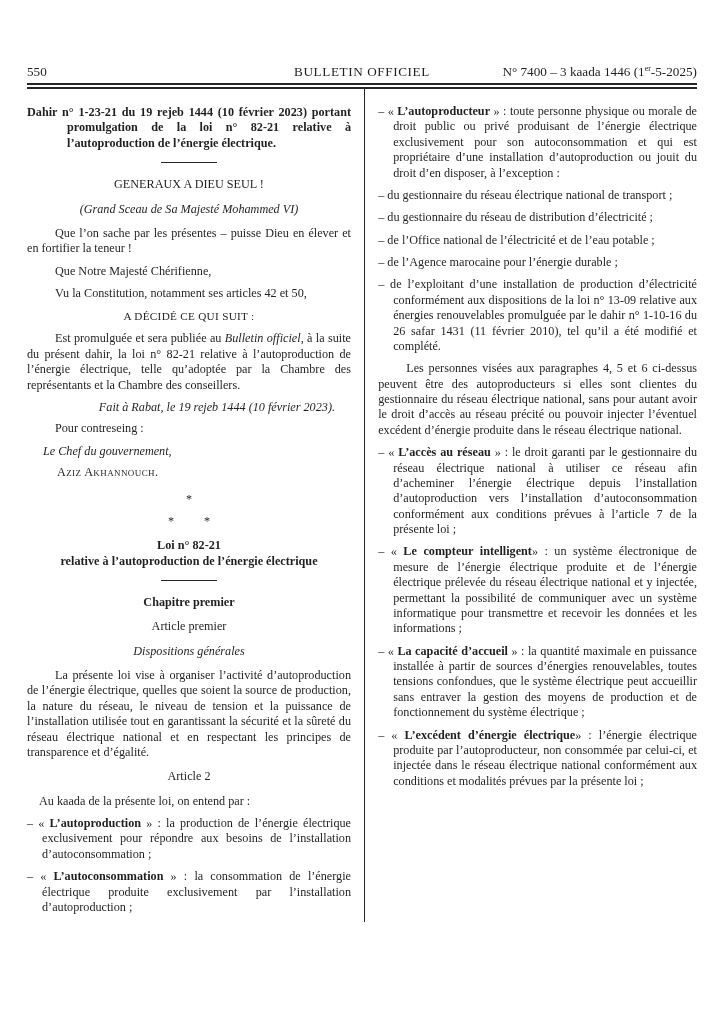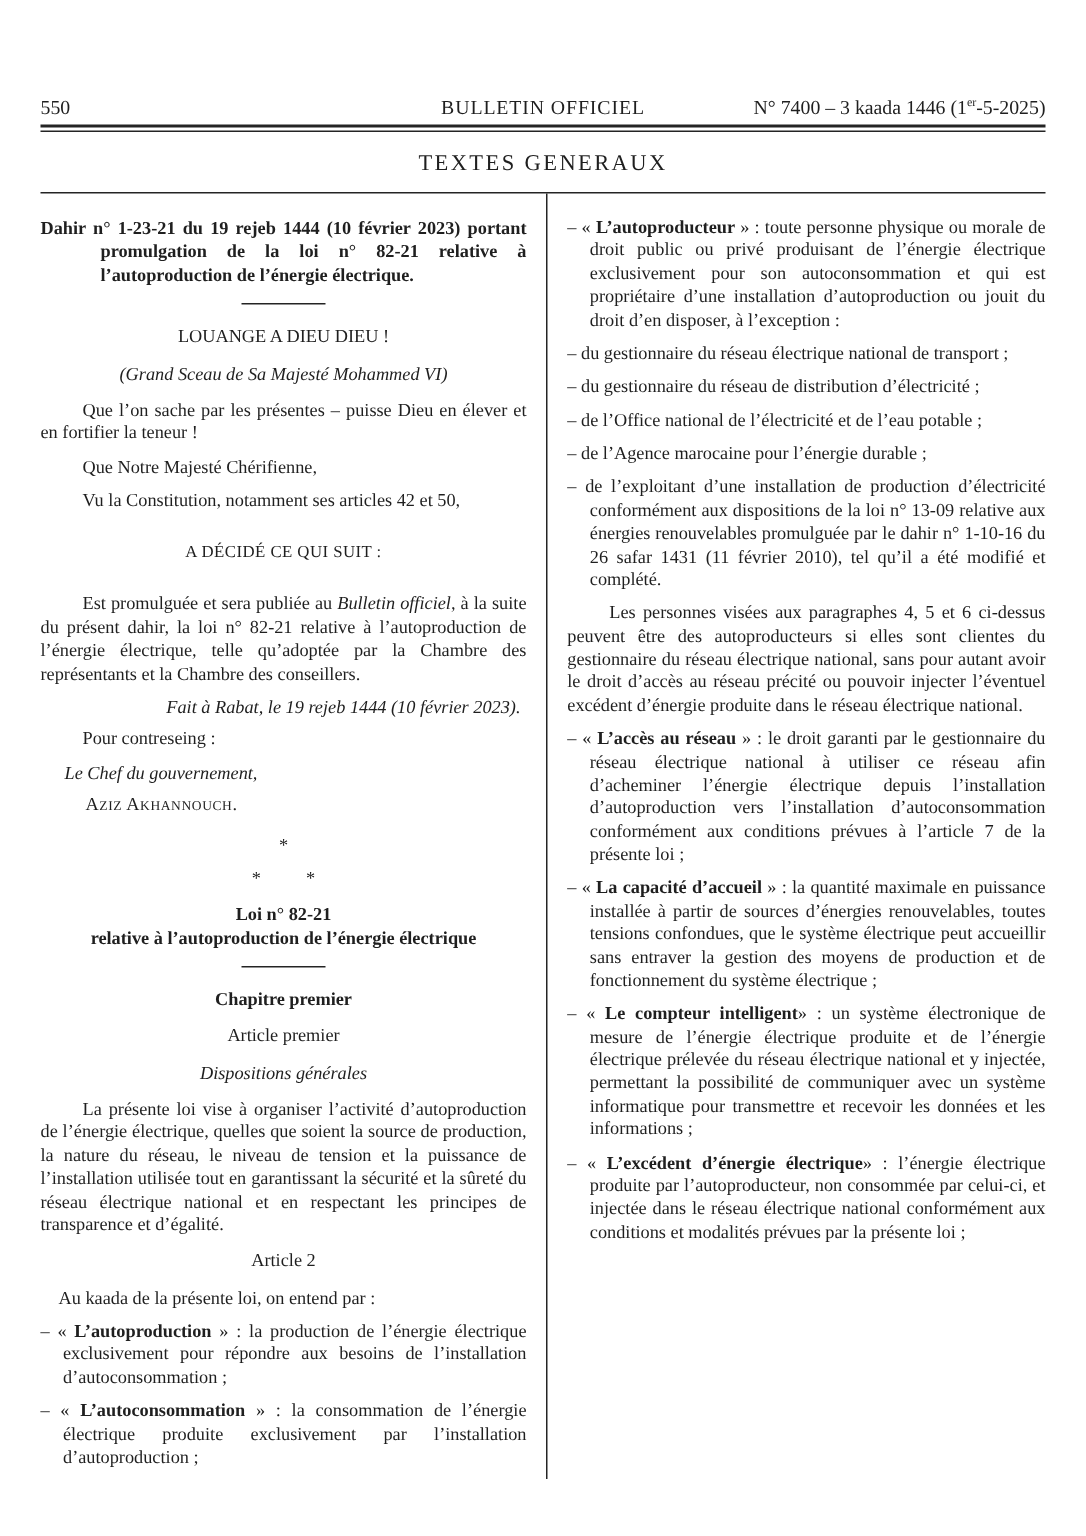--- a/index.html
+++ b/index.html
@@ -52,50 +52,49 @@
   .hang   { text-align: justify; padding-left: 15px; text-indent: -15px; margin: 0 0 7px 0; }
   .dahir-head {
     font-weight: bold; text-align: justify;
     padding-left: 40px; text-indent: -40px;
     margin: 1px 0 6px 0;
   }
   .bold   { font-weight: bold; }
   .it     { font-style: italic; }
   .heading   { text-align: center; margin: 9px 0; }
   .short-rule { width: 56px; border-top: 1.3px solid #242424; margin: 11px auto 14px auto; }
-  .decide { text-align: center; font-size: 11.2px; letter-spacing: .3px; margin: 20px 0; }
-  .fait   { text-align: right; font-style: italic; margin: 5px 4px 6px 0; }
+  .decide { text-align: center; font-size: 11.2px; letter-spacing: .3px; margin: 8px 0; }
+  .fait   { text-align: right; font-style: italic; margin: 5px 16px 6px 0; }
   .chef   { font-style: italic; padding-left: 16px; margin: 4px 0 6px 0; }
   .signataire { font-variant: small-caps; letter-spacing: .4px; padding-left: 30px; margin: 0 0 8px 0; }
   .stars-one { text-align: center; margin: 12px 0 6px 0; }
   .stars-two { text-align: center; margin: 6px 0 6px 0; }
   .stars-two span { display: inline-block; margin: 0 15px; }
 </style>
 </head>
 <body>
 
 <div class="page">
 
   <div class="header-row">
     <span class="left">550</span>
     <span class="mid">BULLETIN OFFICIEL</span>
     <span class="right"><span>N° 7400 – 3 kaada 1446 (1</span><sup>er</sup><span>-5-2025)</span></span>
   </div>
   <div class="double-rule"></div>
 
-  <div class="section-title">TEXTES GENERAUX</div>
   <div class="thin-rule"></div>
 
   <div class="columns">
 
     <div class="col col-left">
       <div class="dahir-head">Dahir n° 1-23-21 du 19 rejeb 1444 (10 février 2023) portant promulgation de la loi n° 82-21 relative à l’autoproduction de l’énergie électrique.</div>
       <div class="short-rule"></div>
 
-      <div class="heading">LOUANGE A DIEU DIEU !</div>
+      <div class="heading">GENERAUX A DIEU SEUL !</div>
       <div class="heading it">(Grand Sceau de Sa Majesté Mohammed VI)</div>
 
       <div class="p">Que l’on sache par les présentes – puisse Dieu en élever et en fortifier la teneur !</div>
       <div class="p">Que Notre Majesté Chérifienne,</div>
       <div class="p">Vu la Constitution, notamment ses articles 42 et 50,</div>
 
       <div class="decide">A DÉCIDÉ CE QUI SUIT :</div>
 
       <div class="p"><span>Est promulguée et sera publiée au </span><span class="it">Bulletin officiel</span><span>, à la suite du présent dahir, la loi n° 82-21 relative à l’autoproduction de l’énergie électrique, telle qu’adoptée par la Chambre des représentants et la Chambre des conseillers.</span></div>
 
@@ -134,21 +133,21 @@
       <div class="hang">– du gestionnaire du réseau de distribution d’électricité ;</div>
       <div class="hang">– de l’Office national de l’électricité et de l’eau potable ;</div>
       <div class="hang">– de l’Agence marocaine pour l’énergie durable ;</div>
       <div class="hang">– de l’exploitant d’une installation de production d’électricité conformément aux dispositions de la loi n° 13-09 relative aux énergies renouvelables promulguée par le dahir n° 1-10-16 du 26 safar 1431 (11 février 2010), tel qu’il a été modifié et complété.</div>
 
 
       <div class="p">Les personnes visées aux paragraphes 4, 5 et 6 ci-dessus peuvent être des autoproducteurs si elles sont clientes du gestionnaire du réseau électrique national, sans pour autant avoir le droit d’accès au réseau précité ou pouvoir injecter l’éventuel excédent d’énergie produite dans le réseau électrique national.</div>
 
       <div class="hang"><span>– « </span><b>L’accès au réseau</b><span> » : </span><span>le droit garanti par le gestionnaire du réseau électrique national à utiliser ce réseau afin d’acheminer l’énergie électrique depuis l’installation d’autoproduction vers l’installation d’autoconsommation conformément aux conditions prévues à l’article 7 de la présente loi ;</span></div>
 
+      <div class="hang"><span>– « </span><b>Le compteur intelligent</b><span>» : </span><span>un système électronique de mesure de l’énergie électrique produite et de l’énergie électrique prélevée du réseau électrique national et y injectée, permettant la possibilité de communiquer avec un système informatique pour transmettre et recevoir les données et les informations ;</span></div>
+
       <div class="hang"><span>– « </span><b>La capacité d’accueil</b><span> » : </span><span>la quantité maximale en puissance installée à partir de sources d’énergies renouvelables, toutes tensions confondues, que le système électrique peut accueillir sans entraver la gestion des moyens de production et de fonctionnement du système électrique ;</span></div>
-
-      <div class="hang"><span>– « </span><b>Le compteur intelligent</b><span>» : </span><span>un système électronique de mesure de l’énergie électrique produite et de l’énergie électrique prélevée du réseau électrique national et y injectée, permettant la possibilité de communiquer avec un système informatique pour transmettre et recevoir les données et les informations ;</span></div>
 
       <div class="hang"><span>– « </span><b>L’excédent d’énergie électrique</b><span>» : </span><span>l’énergie électrique produite par l’autoproducteur, non consommée par celui-ci, et injectée dans le réseau électrique national conformément aux conditions et modalités prévues par la présente loi ;</span></div>
     </div>
 
   </div>
 </div>
 
 </body></html>

